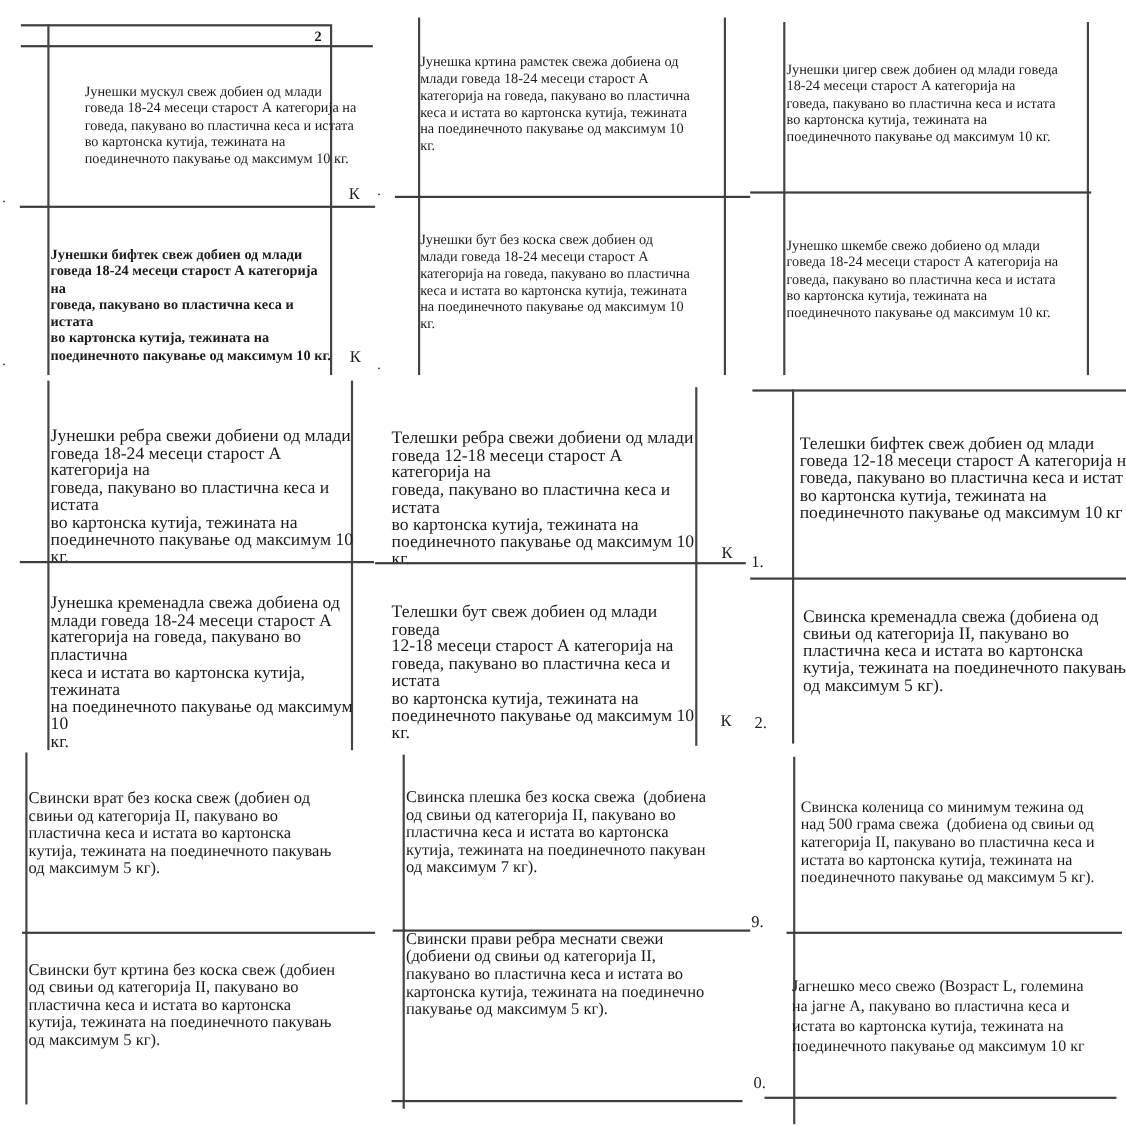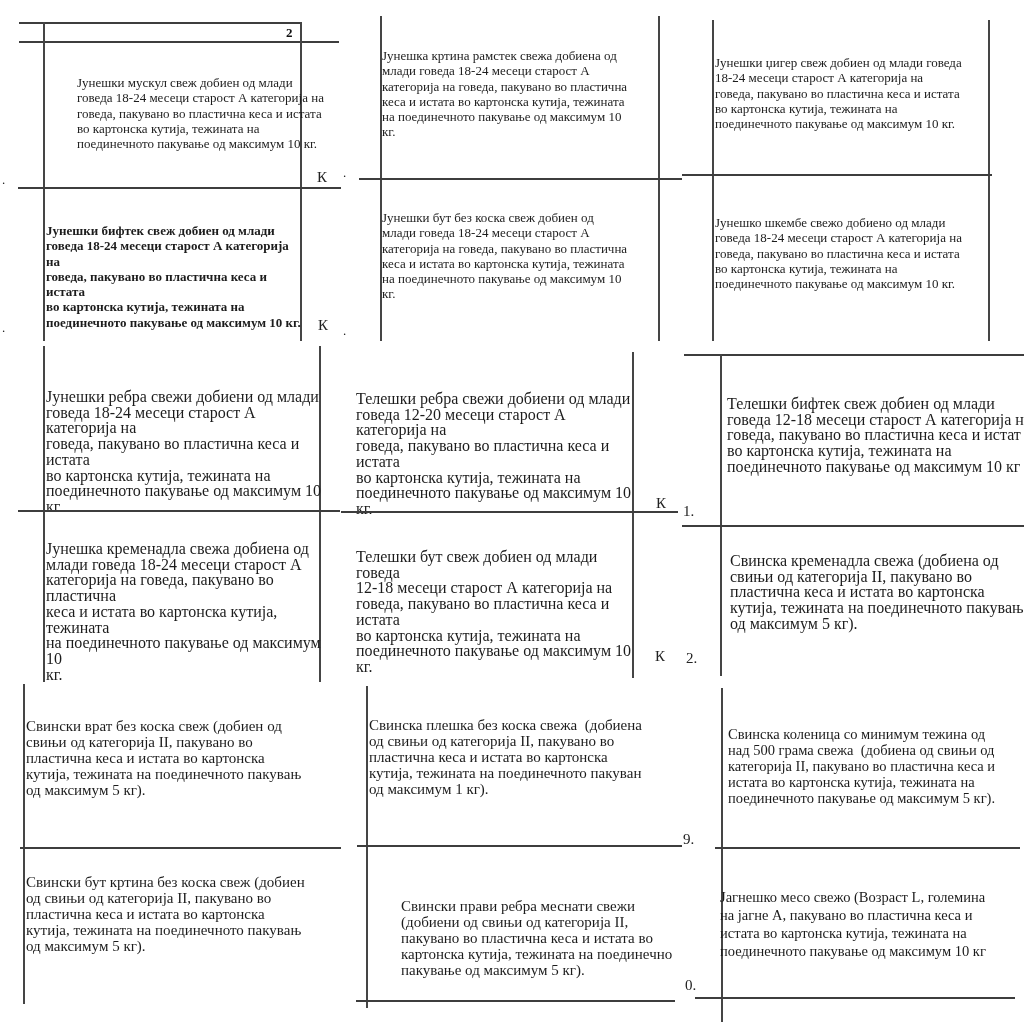--- a/index.html
+++ b/index.html
@@ -94,21 +94,21 @@
 млади говеда 18-24 месеци старост А
 категорија на говеда, пакувано во пластична
 кеса и истата во картонска кутија, тежината
 на поединечното пакување од максимум 10
 кг.</div>
   </div>
 
   <div>
     <div class="vline" style="left:632px;top:352px;height:326px;"></div>
     <div class="cell fs-mid" style="left:356px;top:391px;width:278px;">Телешки ребра свежи добиени од млади
-говеда 12-20 месеци старост А категорија на
+говеда 12-18 месеци старост А категорија на
 говеда, пакувано во пластична кеса и истата
 во картонска кутија, тежината на
 поединечното пакување од максимум 10 кг.</div>
     <div class="marg" style="left:656px;top:495px;">К</div>
     <div class="hline" style="left:341px;top:511px;width:337px;"></div>
     <div class="cell fs-mid" style="left:356px;top:549px;width:278px;">Телешки бут свеж добиен од млади говеда
 12-18 месеци старост А категорија на
 говеда, пакувано во пластична кеса и истата
 во картонска кутија, тежината на
 поединечното пакување од максимум 10 кг.</div>
@@ -147,23 +147,23 @@
 кутија, тежината на поединечното пакувањ
 од максимум 5 кг).</div>
   </div>
 
   <div>
     <div class="vline" style="left:366px;top:686px;height:322px;"></div>
     <div class="cell fs-bot" style="left:369px;top:718px;width:316px;">Свинска плешка без коска свежа  (добиена
 од свињи од категорија II, пакувано во
 пластична кеса и истата во картонска
 кутија, тежината на поединечното пакуван
-од максимум 1 кг).</div>
+од максимум 7 кг).</div>
     <div class="hline" style="left:357px;top:845px;width:325px;"></div>
-    <div class="cell fs-bot" style="left:369px;top:899px;width:316px;padding-left:32px;">Свински прави ребра меснати свежи
+    <div class="cell fs-bot" style="left:369px;top:847px;width:316px;">Свински прави ребра меснати свежи
 (добиени од свињи од категорија II,
 пакувано во пластична кеса и истата во
 картонска кутија, тежината на поединечно
 пакување од максимум 5 кг).</div>
     <div class="hline" style="left:356px;top:1000px;width:319px;"></div>
   </div>
 
   <div>
     <div class="vline" style="left:721px;top:688px;height:334px;"></div>
     <div class="cell fs-boti" style="left:728px;top:727px;width:296px;">Свинска коленица со минимум тежина од

